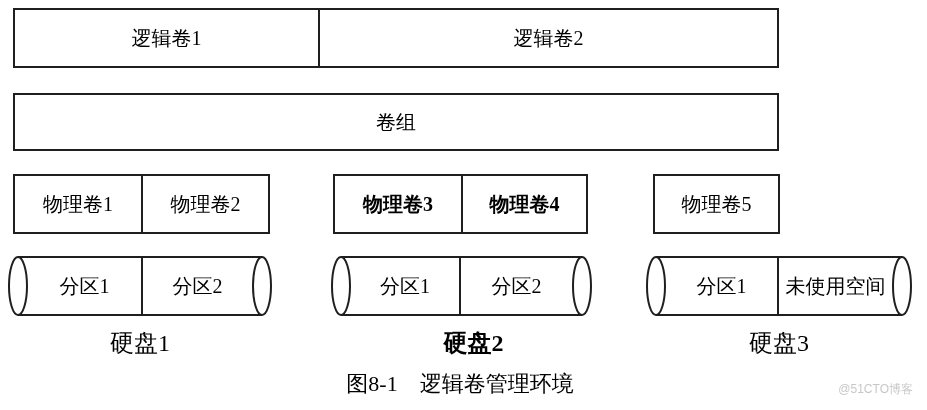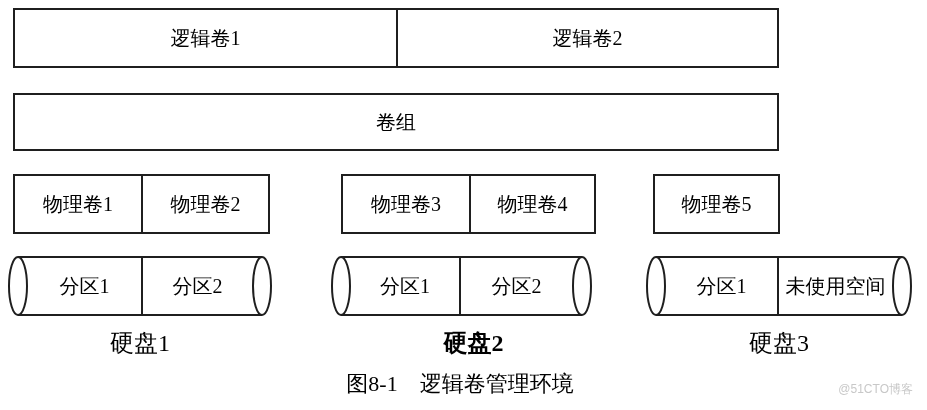--- a/index.html
+++ b/index.html
@@ -31,29 +31,29 @@
     box-sizing: border-box;
     white-space: nowrap;
   }
   .cell.divided {
     border-right: 2px solid #1f1f1f;
   }
   .grow { flex: 1; }
 
   
   .lv-row { left: 13px; top: 8px; width: 766px; height: 60px; }
-  .lv-row .cell:first-child { width: 383px; justify-content: center; }
+  .lv-row .cell:first-child { width: 305px; justify-content: center; }
 
   
   .vg-row { left: 13px; top: 93px; width: 766px; height: 58px; }
 
   
   .pv-row { top: 174px; height: 60px; }
   .pv1 { left: 13px;  width: 257px; }
-  .pv2 { left: 341px; width: 255px; }
+  .pv2 { left: 333px; width: 255px; font-weight: bold; }
   .pv3 { left: 653px; width: 127px; }
   .pv1 .cell:first-child, .pv2 .cell:first-child { width: 128px; }
 
   
   .cylinder {
     position: absolute;
     top: 255px;
     height: 62px;
   }
   .cyl1 { left: 7px;   width: 266px; }

